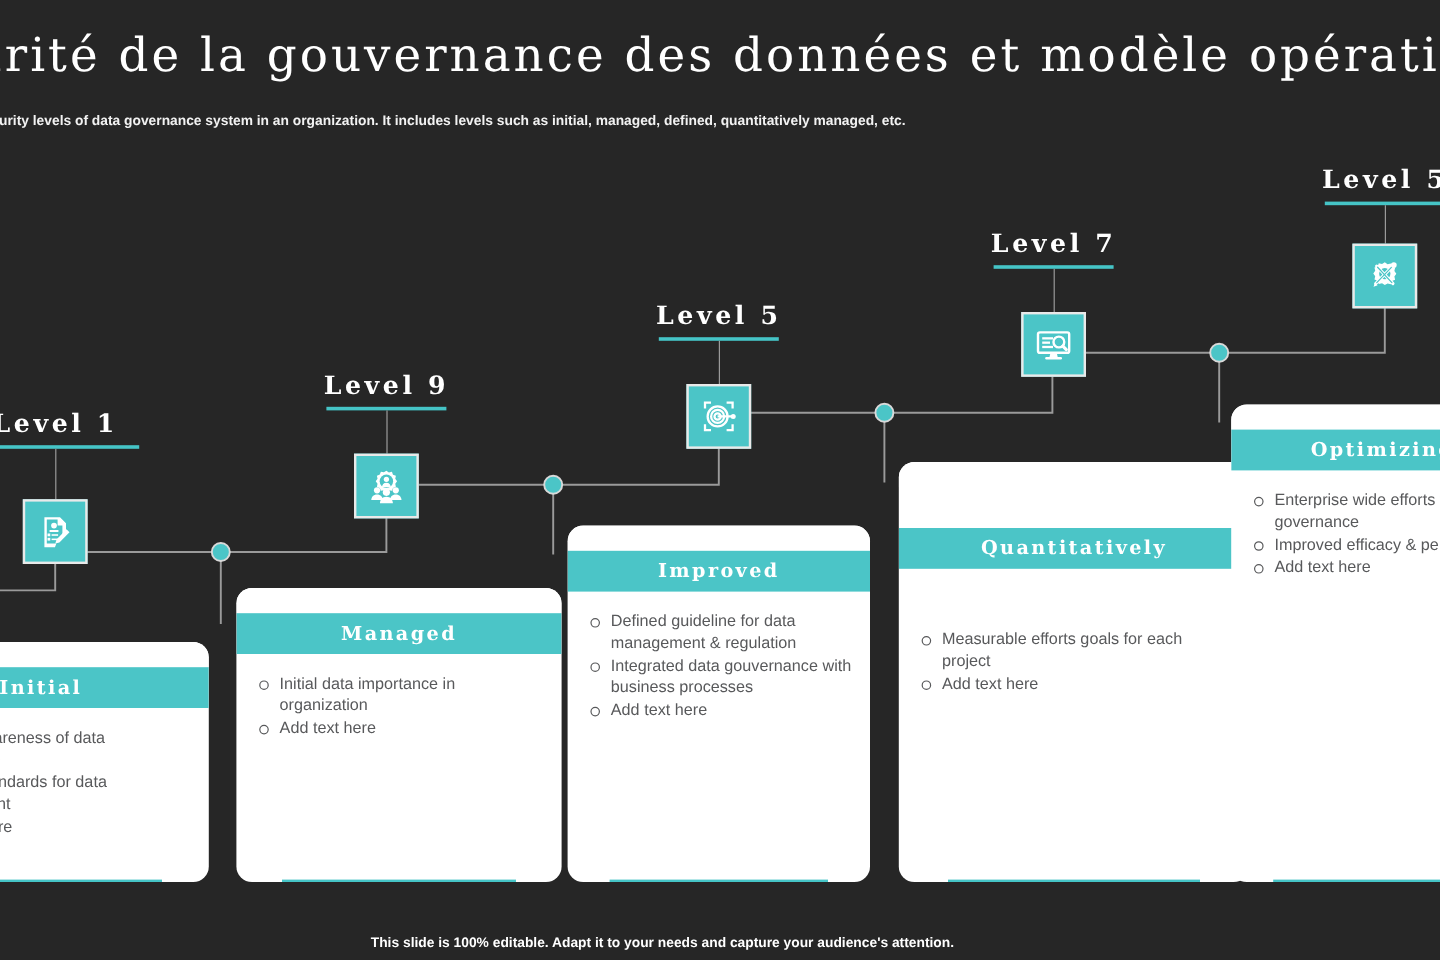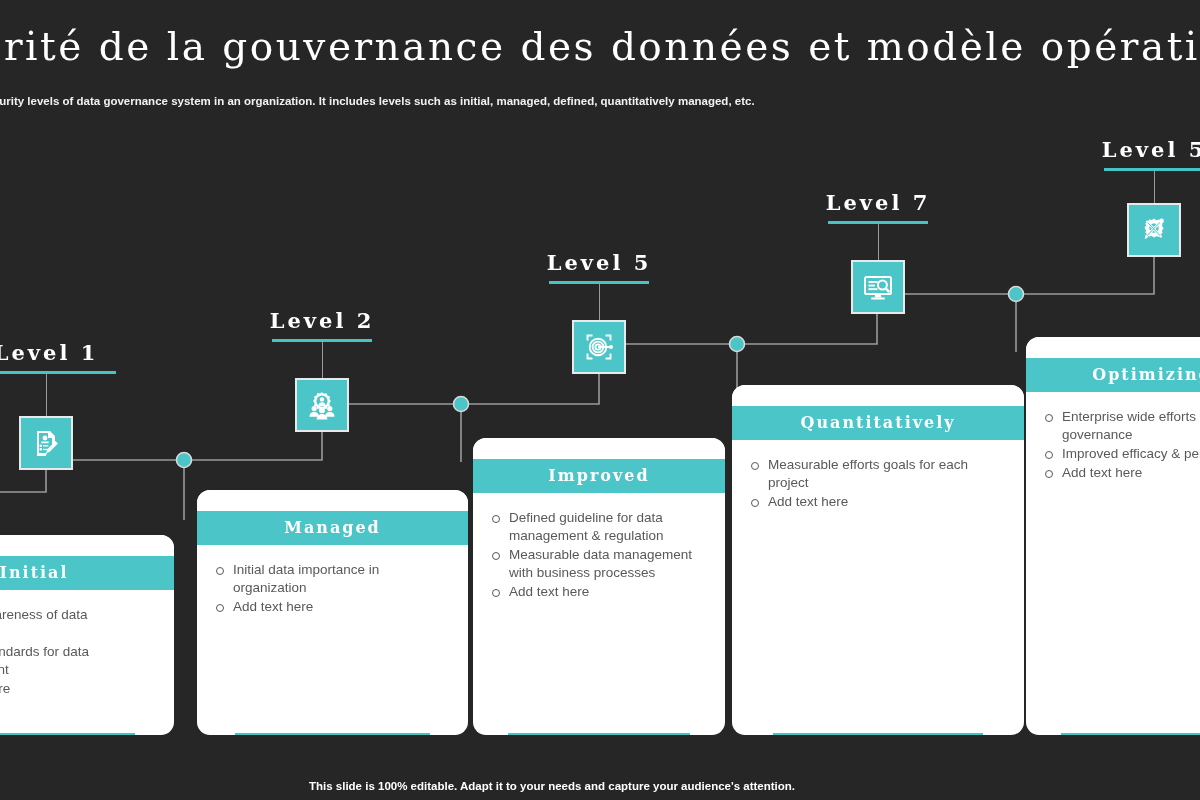--- a/index.html
+++ b/index.html
@@ -188,21 +188,21 @@
       <li>Minimal standards for data management</li>
       <li>Add text here</li>
     </ul>
   </div>
   <div class="card-foot">
       <i></i>
     </div>
 </div>
 
 <div class="step" style="left:229px; top:308px; width:186px;">
-  <div class="lvl-label">Level 2</div>
+  <div class="lvl-label">Level 9</div>
   <div class="lvl-rule" style="width:100px;"></div>
   <div class="lvl-stem" style="height:36px;"></div>
   <div class="icon-box">
     <svg width="32" height="32" viewBox="0 0 32 32">
       <path fill="#ffffff" d="M16 3.2l2.1 1.5 2.5-.5.9 2.4 2.4.9-.5 2.5 1.5 2.1-1.5 2.1.5 2.5-2.4.9-.9 2.4-2.5-.5L16 21l-2.1-1.5-2.5.5-.9-2.4-2.4-.9.5-2.5L7.1 12l1.5-2.1-.5-2.5 2.4-.9.9-2.4 2.5.5z"></path>
       <circle fill="#4bc5c7" cx="16" cy="12.1" r="5.6"></circle>
       <circle fill="#ffffff" cx="16" cy="10.4" r="2.2"></circle>
       <path fill="#ffffff" d="M16 13.2c2.3 0 3.6 1.6 3.7 3.8h-7.4c.1-2.2 1.4-3.8 3.7-3.8z"></path>
       <circle fill="#ffffff" cx="8.2" cy="19.6" r="2.6"></circle>
       <path fill="#ffffff" d="M8.2 23c3 0 4.7 2 4.8 4.7H3.4c.1-2.7 1.8-4.7 4.8-4.7z"></path>
@@ -246,21 +246,21 @@
       <circle fill="#ffffff" cx="28" cy="16" r="2.1"></circle>
     </svg>
   </div>
 </div>
 <div class="card" style="left:473px; top:438px; width:252px; height:297px;">
   <div class="card-top-pad"></div>
   <div class="card-head">Improved</div>
   <div class="card-body">
     <ul>
       <li>Defined guideline for data management &amp; regulation</li>
-      <li>Measurable data management with business processes</li>
+      <li>Integrated data gouvernance with business processes</li>
       <li>Add text here</li>
     </ul>
   </div>
   <div class="card-foot">
       <i></i>
     </div>
 </div>
 
 <div class="step" style="left:785px; top:190px; width:186px;">
   <div class="lvl-label">Level 7</div>
@@ -274,21 +274,21 @@
         <rect x="6.5" y="13.6" width="6.5" height="1.9"></rect>
         <rect x="6.5" y="17.2" width="9" height="1.9"></rect>
       </g>
       <circle cx="20.4" cy="14" r="4.5" fill="#4bc5c7" stroke="#ffffff" stroke-width="2"></circle>
       <path stroke="#ffffff" stroke-width="2.6" stroke-linecap="round" d="M23.7 17.4 L26.6 20.3"></path>
       <path fill="#ffffff" d="M13.4 23h5.2l.8 3.6h-6.8z"></path>
       <rect x="9" y="26.4" width="14" height="2.1" rx="1" fill="#ffffff"></rect>
     </svg>
   </div>
 </div>
-<div class="card" style="left:732px; top:385px; width:292px; height:350px;">
+<div class="card" style="left:749px; top:385px; width:292px; height:350px;gap:34px;">
   <div class="card-top-pad"></div>
   <div class="card-head">Quantitatively</div>
   <div class="card-body">
     <ul>
       <li>Measurable efforts goals for each project</li>
       <li>Add text here</li>
     </ul>
   </div>
   <div class="card-foot">
       <i></i>

